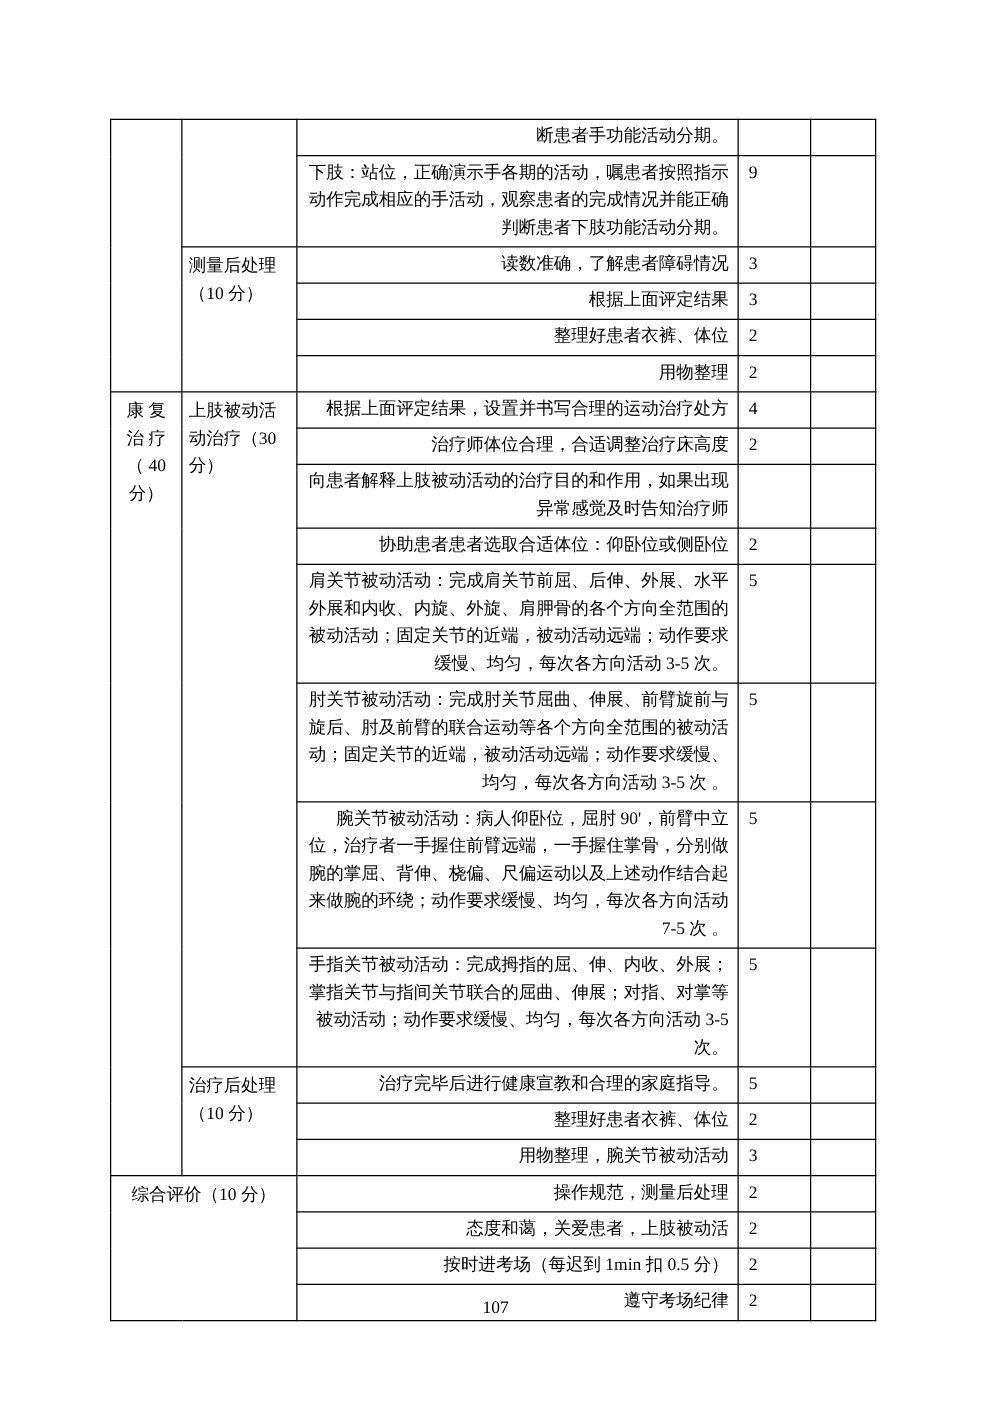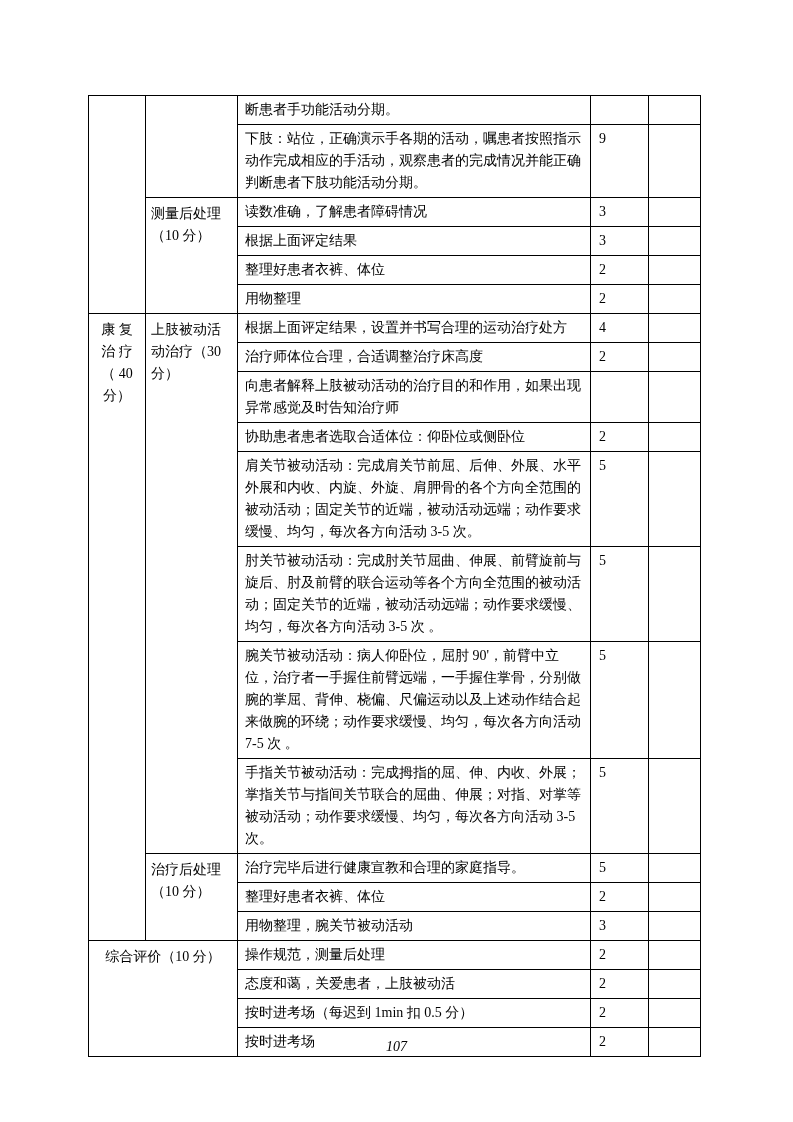--- a/index.html
+++ b/index.html
@@ -30,31 +30,30 @@
     white-space: pre-line;
     word-break: break-all;
   }
   col.c0 { width: 57px; }
   col.c1 { width: 92px; }
   col.c2 { width: 353px; }
   col.c3 { width: 58px; }
   col.c4 { width: 52px; }
   .score-table td.col0 { padding: 5px 7px; text-align: center; }
   .score-table td.col1 { padding: 5px 5px; margin-left: 31px; }
-  .score-table td.col2 { padding: 3px 7px; }
+  .score-table td.col2 { padding: 3px 7px; text-align: right; }
   .score-table td.col3 { padding: 3px 8px; }
   .page-number {
     position: absolute;
     top: 1038px;
     left: 0;
     width: 100%;
     text-align: center;
     font-size: 14px;
     line-height: 18px;
-    font-style: italic;
   }
 </style>
 </head>
 <body>
 
 <table class="score-table">
   <colgroup>
     <col class="c0">
     <col class="c1">
     <col class="c2">
@@ -170,20 +169,20 @@
         <td class="col2">态度和蔼，关爱患者，上肢被动活</td>
         <td class="col3">2</td>
         <td class="col4"></td>
       </tr>
       <tr>
         <td class="col2">按时进考场（每迟到 1min 扣 0.5 分）</td>
         <td class="col3">2</td>
         <td class="col4"></td>
       </tr>
       <tr>
-        <td class="col2">按时进考场</td>
+        <td class="col2">遵守考场纪律</td>
         <td class="col3">2</td>
         <td class="col4"></td>
       </tr>
     </tbody>
 </table>
 
 <div class="page-number">107</div>
 
 </body></html>

